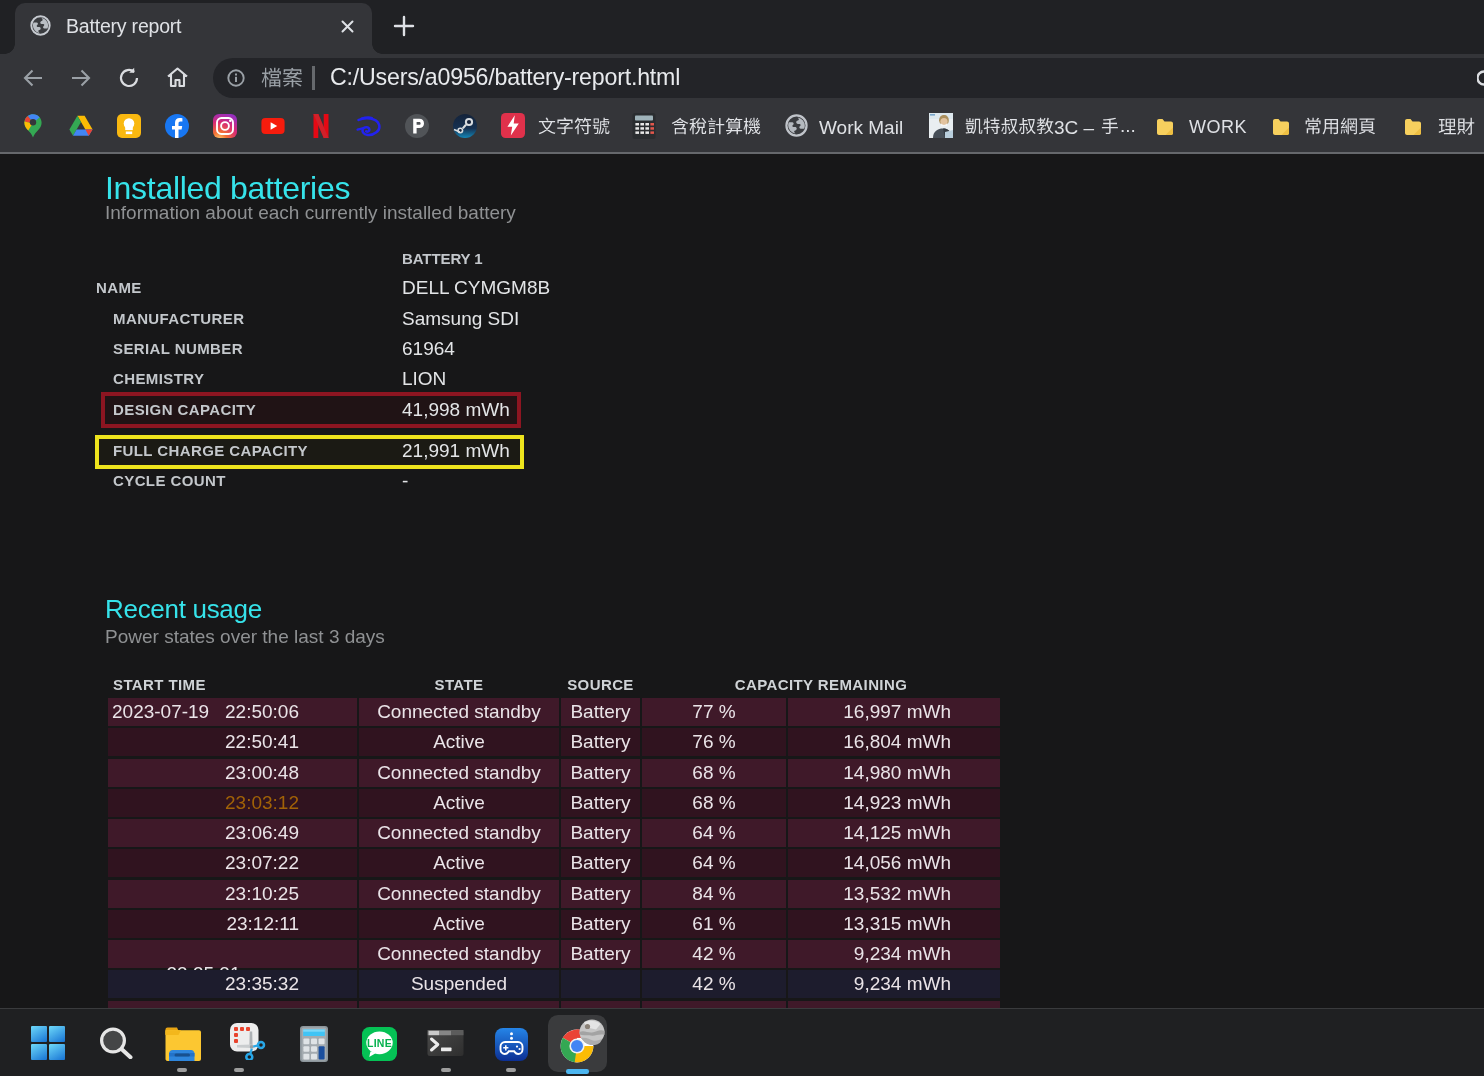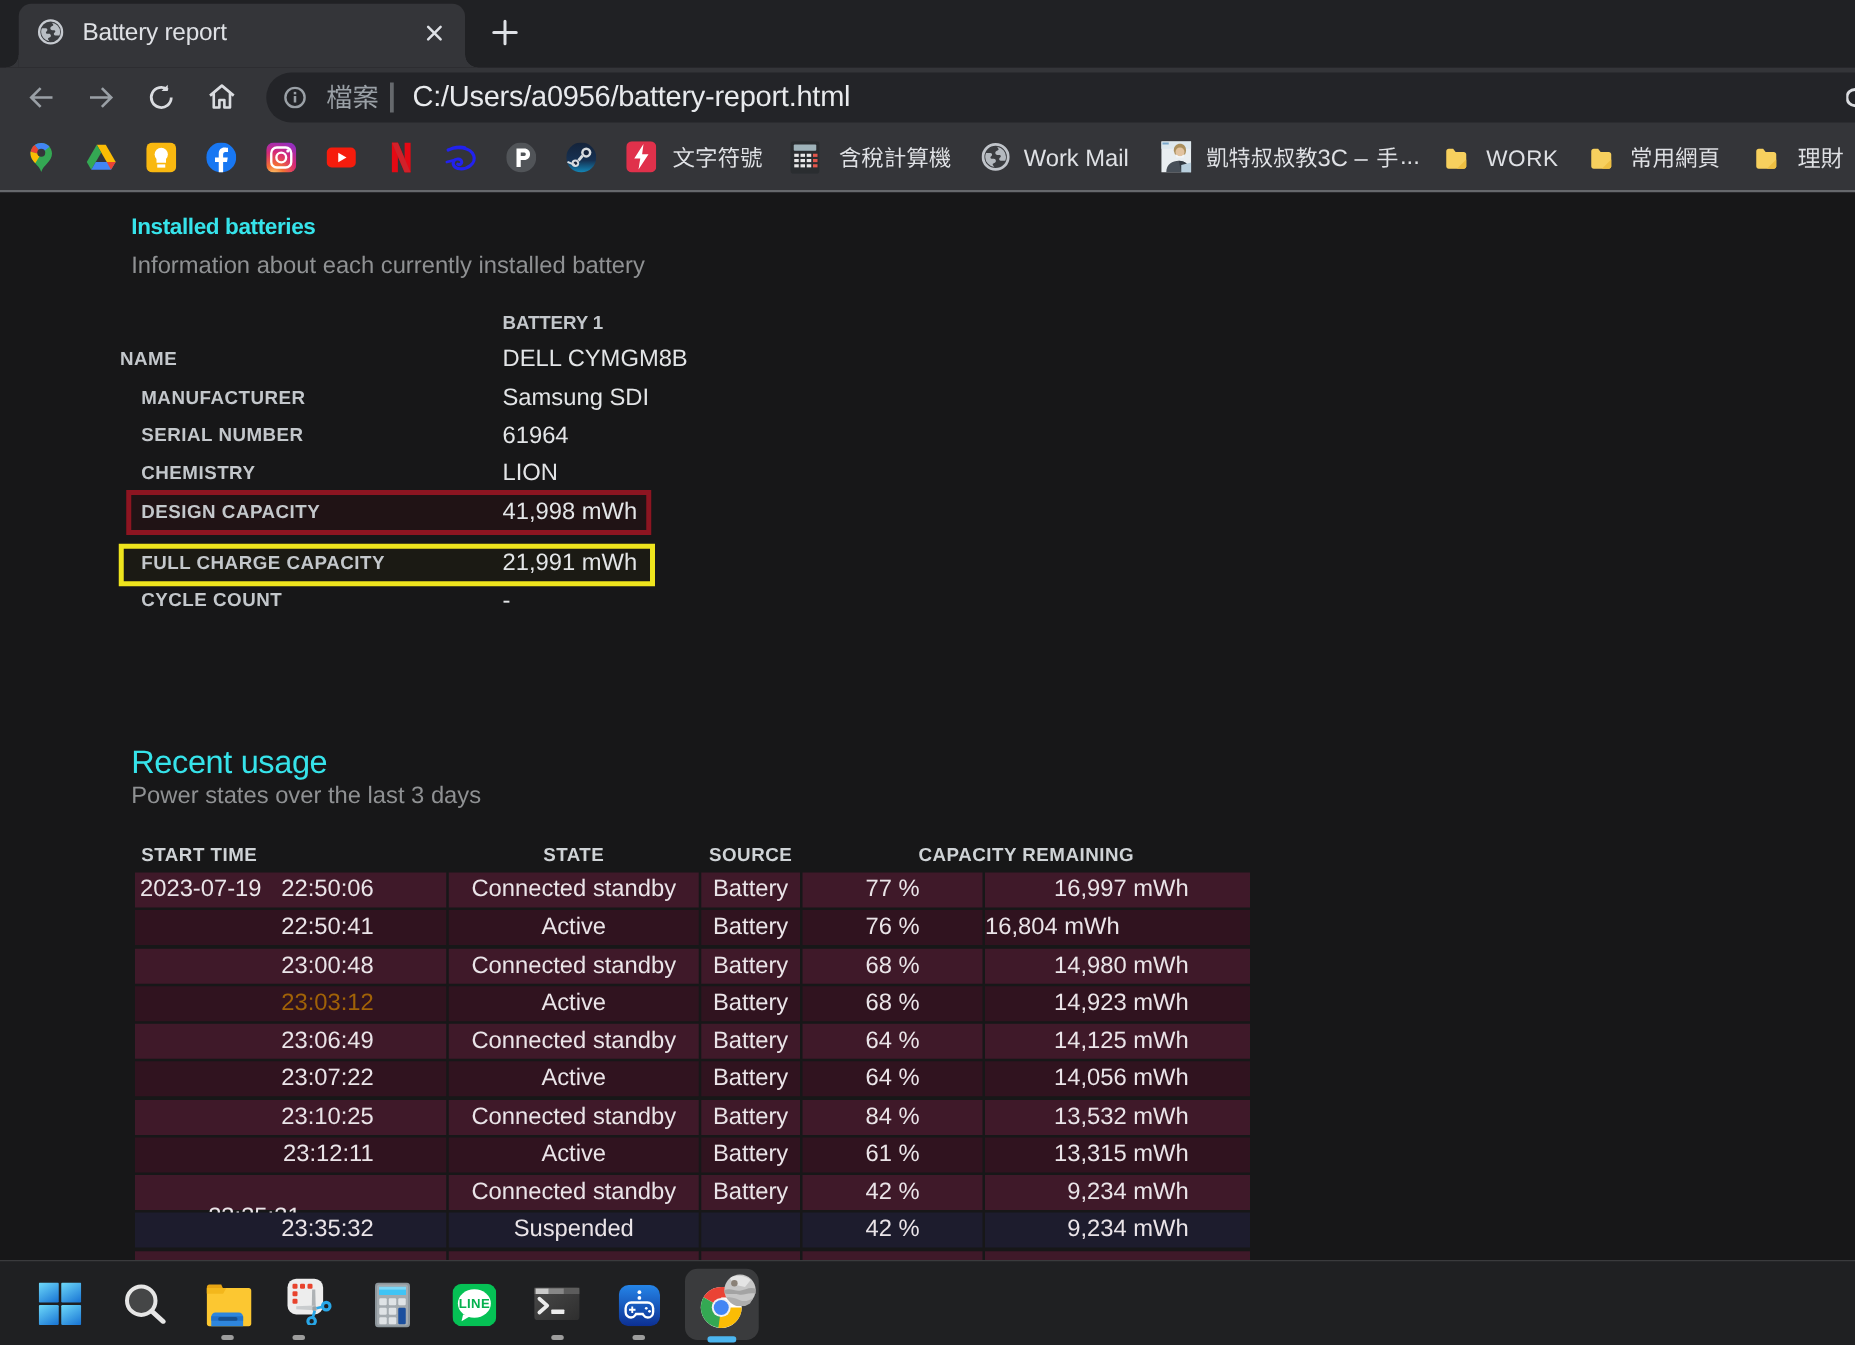--- a/index.html
+++ b/index.html
@@ -207,21 +207,21 @@
       <path transform="translate(0.0,15.8) scale(0.18,-0.18)" d="M47 35H55V-8H47ZM31 49V39H69V49ZM24 55H77V34H24ZM15 25H82V18H23V-3H15ZM78 25H86V4Q86 1 85 0Q84 -2 82 -3Q80 -4 76 -4Q72 -4 66 -4Q66 -2 65 -1Q64 1 63 3Q67 3 69 3Q72 3 74 3Q76 3 76 3Q78 3 78 3Q78 4 78 4ZM47 84H54V66H47ZM9 69H92V47H85V62H16V47H9ZM17 80 24 83Q26 80 28 77Q31 74 32 71L25 68Q24 71 21 74Q19 78 17 80ZM76 83 84 81Q82 77 79 74Q76 71 74 68L68 71Q69 73 71 75Q72 77 74 79Q75 81 76 83Z"></path>
       <path transform="translate(18.0,15.8) scale(0.18,-0.18)" d="M20 77H84V70H20ZM20 54H84V47H20ZM19 30H84V23H19ZM15 77H23V41Q23 35 22 28Q22 22 20 15Q19 9 16 3Q14 -4 9 -9Q8 -8 7 -7Q6 -6 5 -5Q4 -4 3 -4Q7 1 10 7Q12 12 13 18Q15 24 15 30Q15 35 15 41ZM81 77H89V2Q89 -1 88 -3Q87 -5 84 -6Q82 -7 77 -7Q73 -8 65 -7Q65 -6 64 -4Q64 -2 63 0Q66 0 70 0Q73 0 75 0Q78 0 79 0Q80 0 81 0Q81 1 81 2ZM47 74H54V-7H47Z"></path>
       <path transform="translate(36.0,15.8) scale(0.18,-0.18)" d="M76 70 81 68Q80 63 78 59Q77 54 75 50L70 52Q71 54 72 57Q73 60 74 64Q75 67 76 70ZM55 68 60 70Q62 66 63 62Q65 58 65 55L60 54Q60 57 58 61Q57 65 55 68ZM42 79H89V73H49V-8H42ZM87 79H94V0Q94 -3 93 -4Q92 -6 90 -7Q88 -8 85 -8Q82 -8 78 -8Q77 -7 77 -5Q76 -3 75 -1Q79 -1 81 -1Q84 -1 85 -1Q86 -1 87 -1Q87 -1 87 0ZM52 53H85V47H52ZM53 36H83V30H53ZM62 45 68 47Q69 45 70 42Q72 40 72 38L67 36Q66 38 65 40Q64 43 62 45ZM29 44 34 46Q36 43 37 39Q38 36 39 32Q40 29 41 27L35 24Q35 27 34 30Q33 34 32 37Q30 41 29 44ZM19 19 24 20Q25 15 26 9Q27 3 27 -1L21 -3Q21 2 21 8Q20 14 19 19ZM8 20 14 19Q14 12 12 6Q11 -1 9 -6Q8 -5 7 -4Q5 -4 4 -4Q5 1 7 7Q8 14 8 20ZM6 47Q6 47 6 48Q5 50 5 51Q4 52 4 53Q5 53 7 55Q8 56 9 59Q10 60 13 64Q15 68 18 73Q20 78 22 84L29 81Q25 73 20 65Q15 56 10 50V50Q10 50 10 50Q9 50 8 49Q7 48 7 48Q6 47 6 47ZM6 47 6 52 9 54 26 55Q26 54 26 52Q26 51 26 50Q20 49 16 49Q13 48 11 48Q9 47 8 47Q7 47 6 47ZM7 24Q7 25 6 26Q6 27 5 28Q5 30 5 31Q6 31 8 33Q10 35 12 37Q13 39 15 42Q18 45 20 49Q23 54 26 59Q29 64 31 69L37 66Q34 59 29 52Q25 45 20 39Q16 33 11 28V28Q11 28 11 27Q10 27 9 26Q8 26 7 25Q7 25 7 24ZM7 24 7 29 10 32 37 35Q36 34 36 32Q36 31 36 30Q27 28 22 27Q16 26 13 26Q10 25 9 25Q7 24 7 24ZM30 21 35 23Q37 18 38 13Q40 7 41 3L35 1Q35 5 33 11Q31 16 30 21ZM56 33H63V20Q63 19 63 18Q64 17 65 17Q66 17 67 17Q69 17 71 17Q73 17 75 17Q77 17 77 17Q79 17 80 17Q82 17 83 18Q84 16 84 15Q84 13 84 12Q83 12 81 12Q79 12 78 12Q77 12 75 12Q73 12 71 12Q69 12 67 12Q65 12 65 12Q61 12 59 12Q58 13 57 15Q56 17 56 21Z"></path>
       <path transform="translate(54.0,15.8) scale(0.18,-0.18)" d="M25 42V33H76V42ZM25 27V18H76V27ZM25 57V48H76V57ZM18 63H84V12H18ZM57 5 63 10Q69 8 75 6Q81 4 86 1Q91 -1 95 -3L88 -8Q85 -6 80 -4Q75 -1 69 1Q63 3 57 5ZM8 79H92V72H8ZM46 76 55 75Q54 71 52 66Q51 62 50 59L43 60Q44 64 45 68Q46 72 46 76ZM36 11 43 6Q38 3 33 0Q27 -2 21 -4Q15 -6 10 -8Q9 -7 7 -5Q6 -3 5 -2Q10 -1 16 1Q22 4 27 6Q33 8 36 11Z"></path>
     </svg></div>
 <div class="txt" style="left:1438px;top:117px"><svg width="37" height="20" style="" fill="#dfe1e5">
       <path transform="translate(0.0,16.3) scale(0.185,-0.185)" d="M48 54V41H85V54ZM48 73V60H85V73ZM41 79H92V35H41ZM39 23H93V16H39ZM32 2H97V-5H32ZM5 77H36V70H5ZM6 48H34V41H6ZM4 10Q8 11 13 13Q18 14 24 16Q29 18 35 20L37 13Q28 10 20 7Q12 5 5 2ZM17 74H24V12L17 11ZM63 76H69V38H70V-1H62V38H63Z"></path>
       <path transform="translate(18.5,16.3) scale(0.185,-0.185)" d="M47 60H96V53H47ZM76 84H83V1Q83 -2 82 -4Q81 -6 79 -7Q77 -7 74 -8Q70 -8 64 -8Q64 -7 63 -4Q62 -2 62 -1Q66 -1 69 -1Q73 -1 74 -1Q75 -1 75 0Q76 0 76 1ZM75 57 81 55Q77 46 73 37Q68 28 62 20Q56 13 50 8Q49 9 48 11Q46 12 45 13Q49 17 54 21Q58 26 62 32Q66 38 69 44Q72 51 75 57ZM16 15 23 13Q21 7 17 2Q13 -4 9 -8Q9 -7 8 -7Q7 -6 5 -5Q4 -4 3 -4Q7 0 10 5Q14 10 16 15ZM30 12 36 15Q39 11 42 7Q45 2 47 -1L40 -4Q39 -1 36 4Q33 9 30 12ZM16 55V42H36V55ZM16 37V23H36V37ZM16 74V61H36V74ZM9 80H44V17H9Z"></path>
     </svg></div>
 <div class="abs" style="left:0;top:154px;width:1484px;height:854px;background:#171718"></div>
-<div class="txt" style="left:105px;top:172px;font-size:18px;font-weight:bold;color:#36e3ea;letter-spacing:-0.3px">Installed batteries</div>
+<div class="txt" style="left:105px;top:172px;font-size:32px;font-weight:normal;color:#36e3ea;letter-spacing:-0.3px">Installed batteries</div>
 <div class="txt" style="left:105px;top:203px;font-size:19px;color:#8f9193">Information about each currently installed battery</div>
 <div class="abs" style="left:101px;top:392px;width:420px;height:36px;border:4px solid #8d1521;background:#201315"></div>
 <div class="abs" style="left:95px;top:435px;width:429px;height:34px;border:4px solid #eee41d;background:#1b1a14"></div>
 <div class="txt" style="left:402px;top:243.8px;height:30px;line-height:30px;font-size:15px;font-weight:bold;letter-spacing:-0.1px;color:#c3c7cb">BATTERY 1</div>
 <div class="txt" style="left:96px;top:273.2px;height:30px;line-height:30px;font-size:15px;font-weight:bold;letter-spacing:0.4px;color:#c3c7cb">NAME</div>
 <div class="txt" style="left:402px;top:273.2px;height:30px;line-height:30px;font-size:19px;color:#e3e5e7">DELL CYMGM8B</div>
 <div class="txt" style="left:113px;top:303.6px;height:30px;line-height:30px;font-size:15px;font-weight:bold;letter-spacing:0.4px;color:#c3c7cb">MANUFACTURER</div>
 <div class="txt" style="left:402px;top:303.6px;height:30px;line-height:30px;font-size:19px;color:#e3e5e7">Samsung SDI</div>
 <div class="txt" style="left:113px;top:334.0px;height:30px;line-height:30px;font-size:15px;font-weight:bold;letter-spacing:0.4px;color:#c3c7cb">SERIAL NUMBER</div>
 <div class="txt" style="left:402px;top:334.0px;height:30px;line-height:30px;font-size:19px;color:#e3e5e7">61964</div>
@@ -252,21 +252,21 @@
 <div class="txt" style="left:788px;top:698.0px;width:163px;text-align:right;height:28px;line-height:28px;font-size:19px;color:#eae4e8">16,997 mWh</div>
 <div class="abs" style="left:108px;top:728.2px;width:249px;height:28px;background:#30131f"></div>
 <div class="abs" style="left:359px;top:728.2px;width:200px;height:28px;background:#30131f"></div>
 <div class="abs" style="left:561px;top:728.2px;width:79px;height:28px;background:#30131f"></div>
 <div class="abs" style="left:642px;top:728.2px;width:144px;height:28px;background:#30131f"></div>
 <div class="abs" style="left:788px;top:728.2px;width:212px;height:28px;background:#30131f"></div>
 <div class="txt" style="left:108px;top:728.2px;width:191px;text-align:right;height:28px;line-height:28px;font-size:19px;color:#eae4e8">22:50:41</div>
 <div class="txt" style="left:359px;top:728.2px;width:200px;text-align:center;height:28px;line-height:28px;font-size:19px;color:#eae4e8">Active</div>
 <div class="txt" style="left:561px;top:728.2px;width:79px;text-align:center;height:28px;line-height:28px;font-size:19px;color:#eae4e8">Battery</div>
 <div class="txt" style="left:642px;top:728.2px;width:144px;text-align:center;height:28px;line-height:28px;font-size:19px;color:#eae4e8">76 %</div>
-<div class="txt" style="left:788px;top:728.2px;width:163px;height:28px;line-height:28px;font-size:19px;color:#eae4e8">16,804 mWh</div>
+<div class="txt" style="left:788px;top:728.2px;width:163px;text-align:right;height:28px;line-height:28px;font-size:19px;color:#eae4e8">16,804 mWh</div>
 <div class="abs" style="left:108px;top:758.5px;width:249px;height:28px;background:#3f1929"></div>
 <div class="abs" style="left:359px;top:758.5px;width:200px;height:28px;background:#3f1929"></div>
 <div class="abs" style="left:561px;top:758.5px;width:79px;height:28px;background:#3f1929"></div>
 <div class="abs" style="left:642px;top:758.5px;width:144px;height:28px;background:#3f1929"></div>
 <div class="abs" style="left:788px;top:758.5px;width:212px;height:28px;background:#3f1929"></div>
 <div class="txt" style="left:108px;top:758.5px;width:191px;text-align:right;height:28px;line-height:28px;font-size:19px;color:#eae4e8">23:00:48</div>
 <div class="txt" style="left:359px;top:758.5px;width:200px;text-align:center;height:28px;line-height:28px;font-size:19px;color:#eae4e8">Connected standby</div>
 <div class="txt" style="left:561px;top:758.5px;width:79px;text-align:center;height:28px;line-height:28px;font-size:19px;color:#eae4e8">Battery</div>
 <div class="txt" style="left:642px;top:758.5px;width:144px;text-align:center;height:28px;line-height:28px;font-size:19px;color:#eae4e8">68 %</div>
 <div class="txt" style="left:788px;top:758.5px;width:163px;text-align:right;height:28px;line-height:28px;font-size:19px;color:#eae4e8">14,980 mWh</div>

